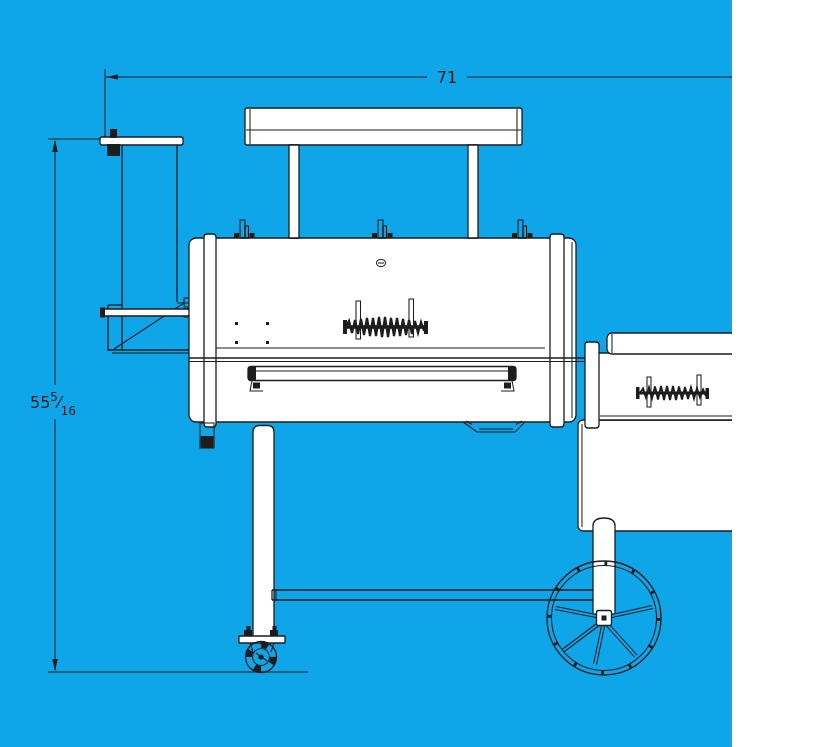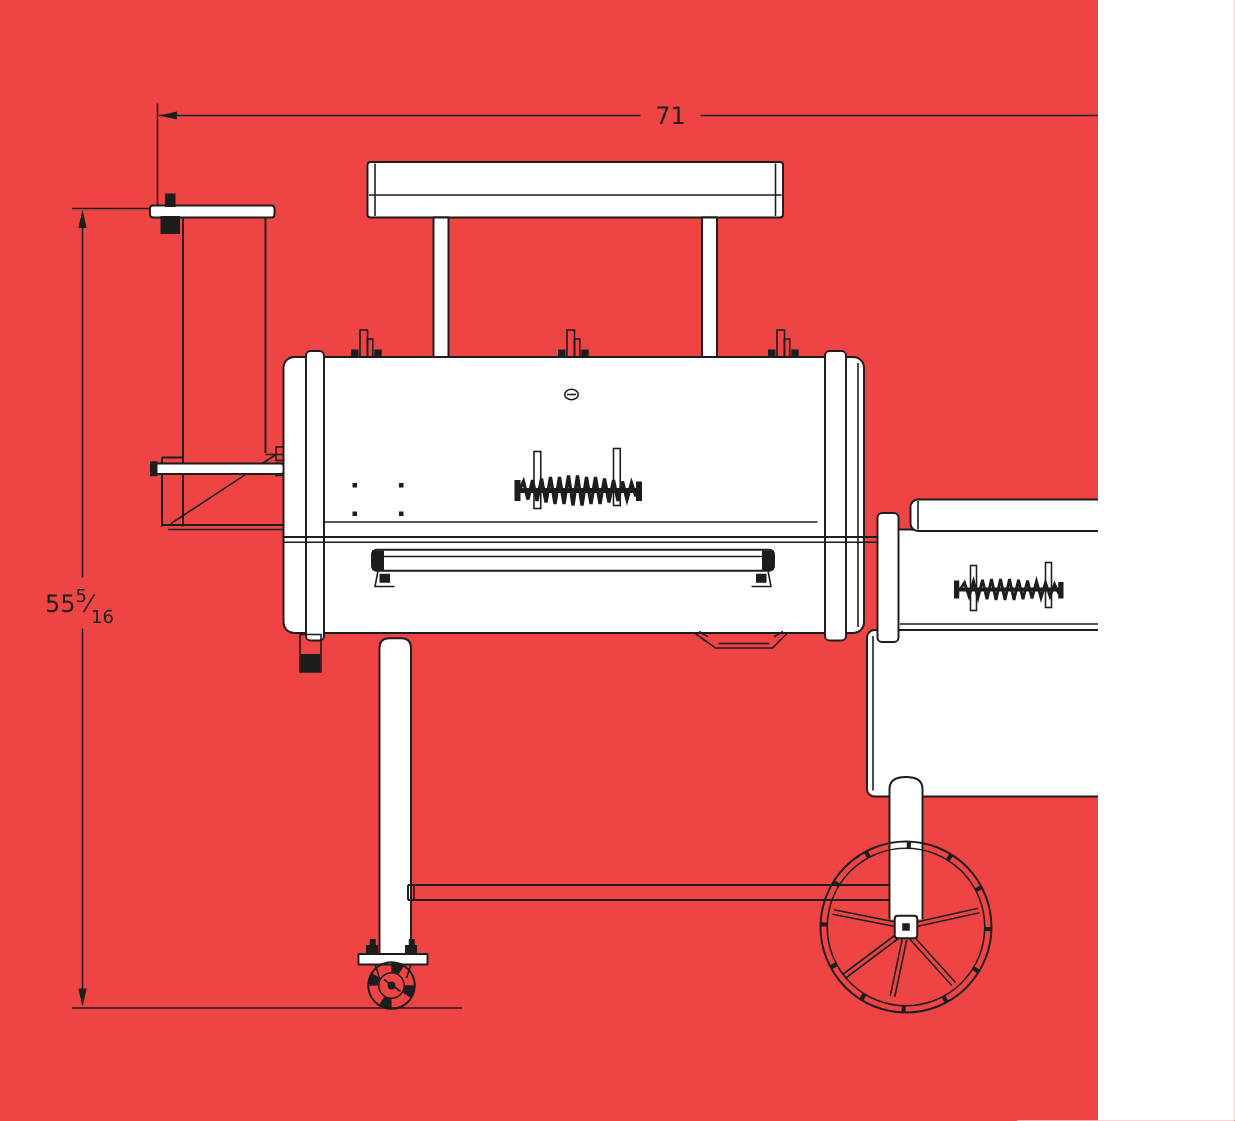--- a/index.html
+++ b/index.html
@@ -1,16 +1,16 @@
 <!DOCTYPE html>
 <html><head>
 <meta charset="utf-8">
 <style>
   html,body{margin:0;padding:0;background:#ffffff;}
-  .stage{position:relative;width:732px;height:747px;background:#ef4444;overflow:hidden;
+  .stage{position:relative;width:732px;height:747px;background:#0ea5e9;overflow:hidden;
          font-family:"DejaVu Sans","Liberation Sans",sans-serif;}
   svg{display:block}
   .ln{fill:none;stroke:#1d1d1d;stroke-width:1.3;stroke-linecap:butt;stroke-linejoin:round;}
   .lnthin{fill:none;stroke:#1d1d1d;stroke-width:1.05;}
   .wh{fill:#ffffff;stroke:#1d1d1d;stroke-width:1.3;stroke-linejoin:round;}
   .blk{fill:#1d1d1d;stroke:none;}
   .dim{fill:none;stroke:#1d1d1d;stroke-width:1;}
   .dimtxt{fill:#1d1d1d;font-size:16px;font-family:"DejaVu Sans","Liberation Sans",sans-serif;}
   .frac{font-size:12px;}
 </style>

